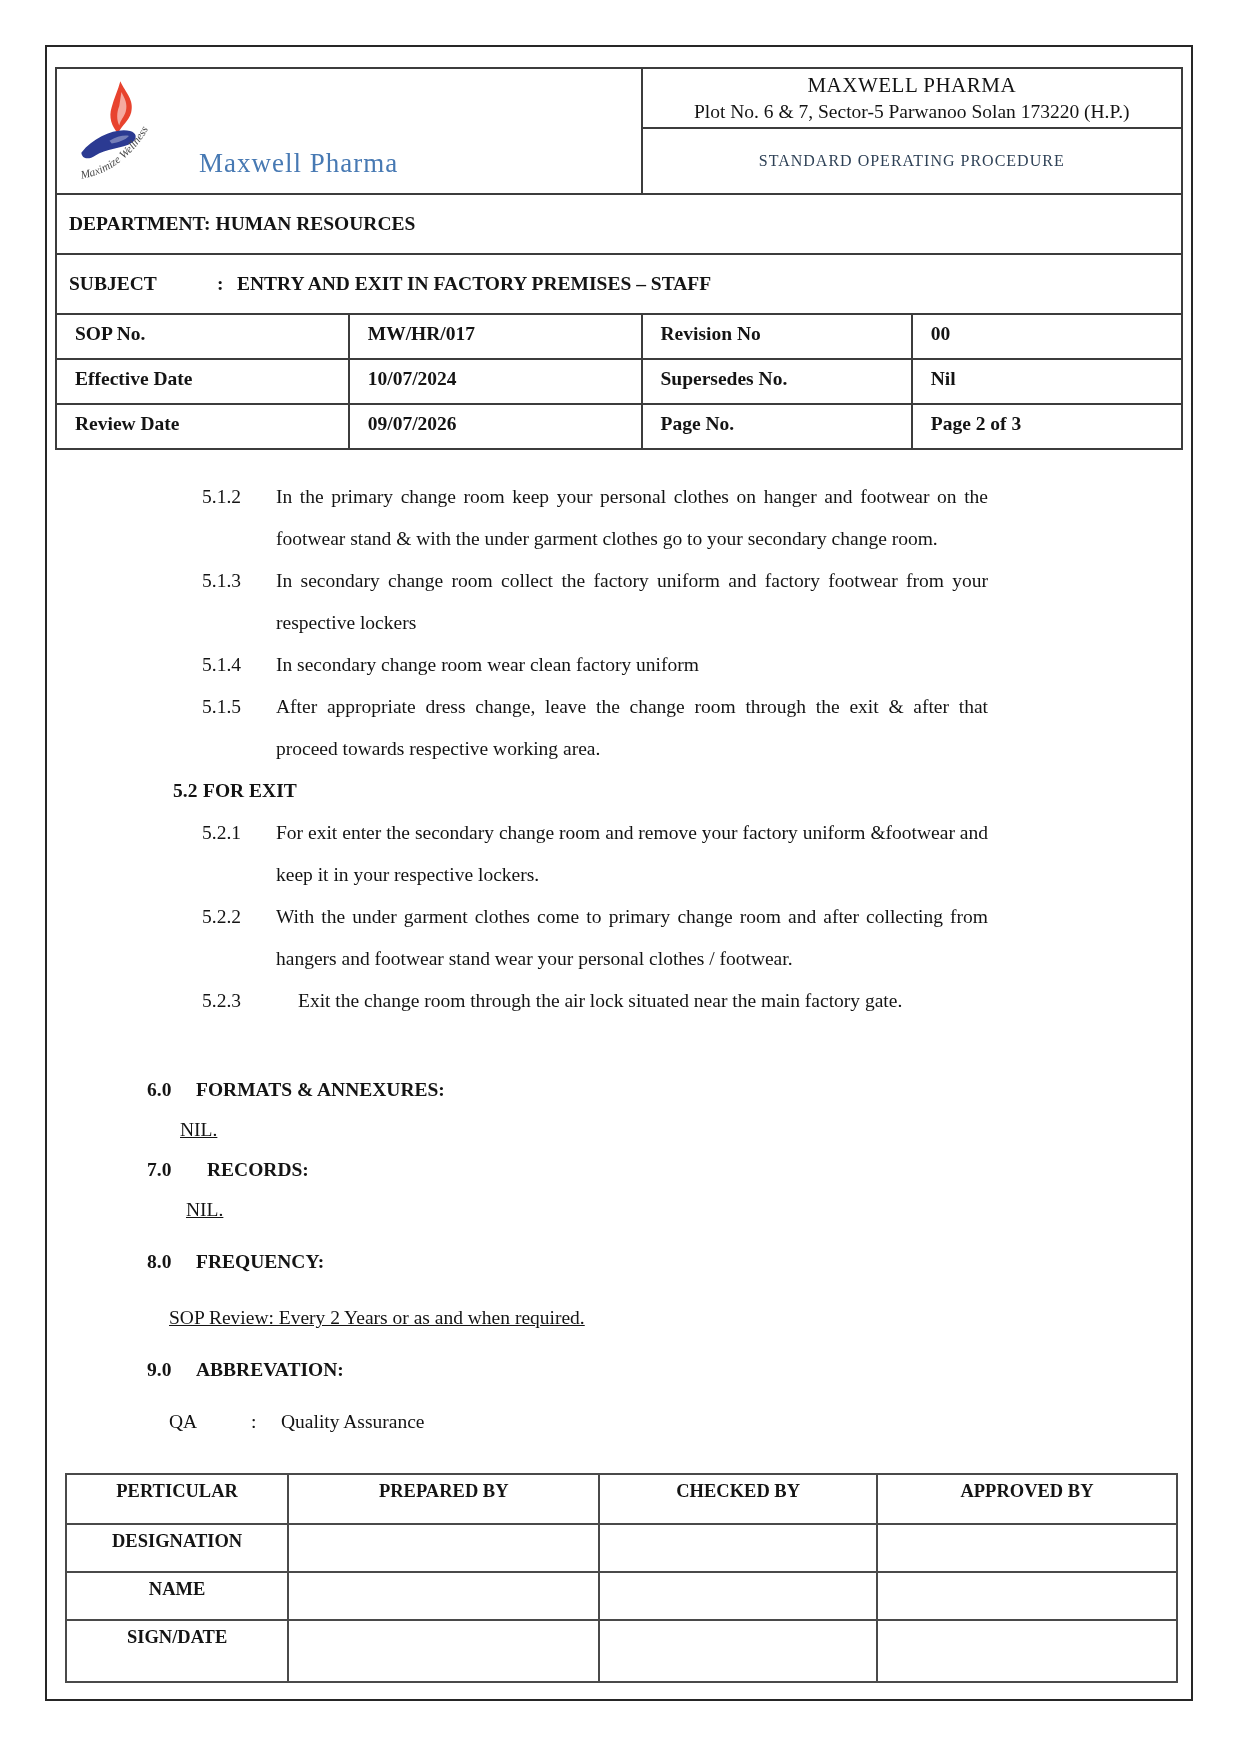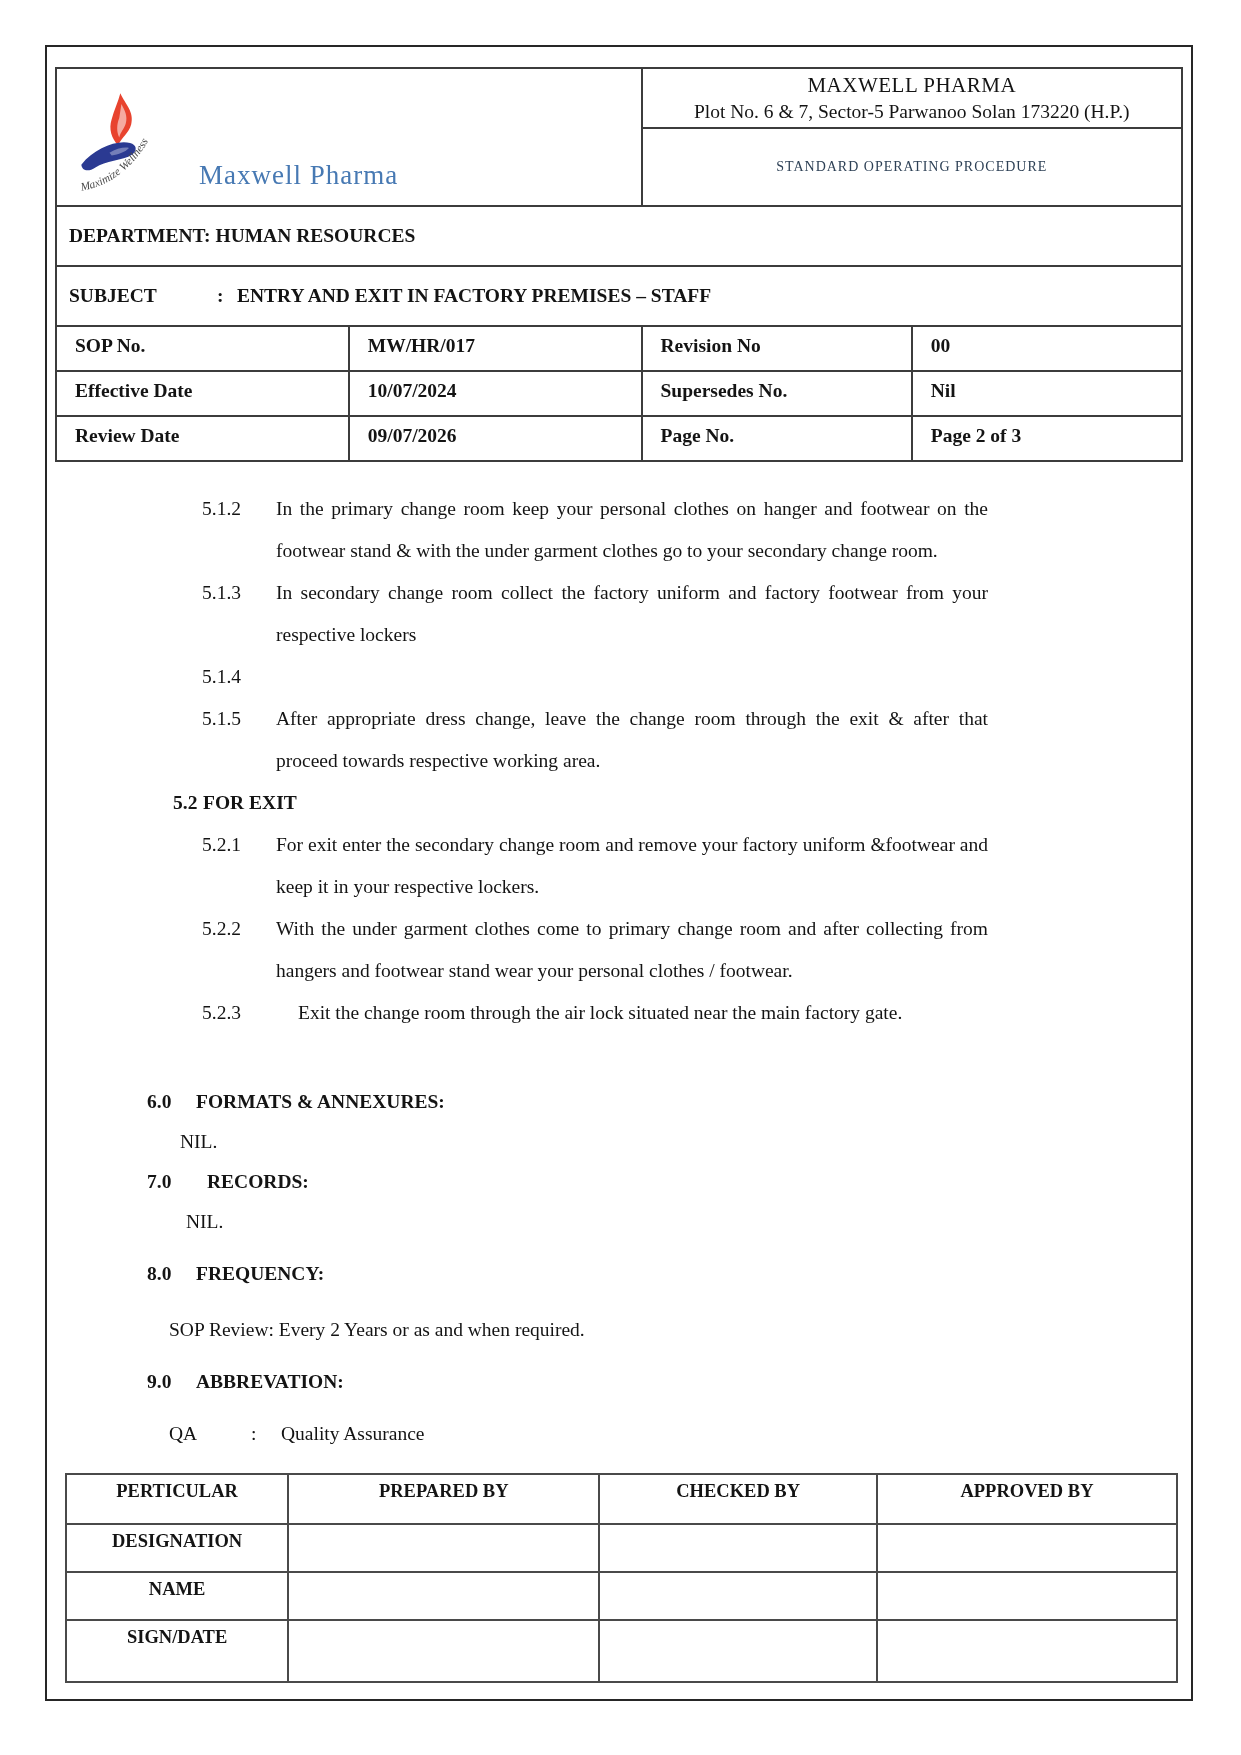--- a/index.html
+++ b/index.html
@@ -18,22 +18,22 @@
     border-collapse:collapse; table-layout:fixed;
     width:1128px; margin:20px 8px 0 8px;
   }
   table.hdr td { border:2px solid #3c3c3c; box-sizing:border-box; }
   td.logo-cell { width:52%; vertical-align:bottom; padding:8px 6px 10px 16px; }
   .logo-wrap { display:flex; align-items:flex-end; }
   .brand-text { font-size:27px; color:#4779b3; margin-left:14px; margin-bottom:4px; letter-spacing:1px; }
   td.company-cell { text-align:center; vertical-align:middle; padding:4px 6px; height:58px; }
   .company-name { font-size:21px; letter-spacing:0.5px; }
   .company-addr { font-size:19.5px; margin-top:3px; }
-  td.soptitle-cell { text-align:center; vertical-align:middle; height:78px;
-    font-size:14px; color:#2e4156; letter-spacing:1px; }
+  td.soptitle-cell { text-align:center; vertical-align:middle; height:66px;
+    font-size:16px; color:#2e4156; letter-spacing:1px; }
   td.dept-cell, td.subj-cell { vertical-align:top; padding:18px 12px; height:50px;
     font-weight:bold; font-size:19.5px; }
   .subj-line { display:flex; }
   .subj-label { width:148px; flex:none; }
   .subj-sep { width:20px; flex:none; }
   td.info-label, td.info-value { vertical-align:top; padding:8px 18px; height:45px;
     font-weight:bold; font-size:19.5px; }
 
   
   .doc-body { margin-top:26px; font-size:19.5px; }
@@ -41,21 +41,21 @@
   .num-item { margin-left:155px; }
   .num-item .n { width:66px; flex:none; }
   .num-item .t { width:712px; text-align:justify; }
   .num-item .t.noj { text-align:left; }
   .t.ind { padding-left:22px; width:690px; }
   .sub-h { margin-left:126px; font-weight:bold; line-height:42px; display:flex; }
   .sub-h .n { width:30px; flex:none; }
   .sec-h { margin-left:100px; font-weight:bold; line-height:40px; display:flex; }
   .sec-h .n { width:49px; flex:none; }
   .sec-h.wide .n { width:60px; }
-  .plain { line-height:40px; }
+  .plain { line-height:40px;text-decoration:underline; }
   .nil1 { margin-left:133px; }
   .nil2 { margin-left:139px; }
   .sopreview { margin-left:122px; margin-top:16px; }
   .abbr-line { margin-left:122px; margin-top:12px; display:flex; line-height:40px; }
   .abbr-line .a { width:82px; flex:none; }
   .abbr-line .c { width:30px; flex:none; }
   .gap-lg { margin-top:48px; }
   .mt12 { margin-top:12px; }
 
   
@@ -143,20 +143,21 @@
       <div class="bi num-item">
         <span class="n">5.1.2</span>
         <span class="t">In the primary change room keep your personal clothes on hanger and footwear on the footwear stand &amp; with the under garment clothes go to your secondary change room.</span>
       </div>
       <div class="bi num-item">
         <span class="n">5.1.3</span>
         <span class="t">In secondary change room collect the factory uniform and factory footwear from your respective lockers</span>
       </div>
       <div class="bi num-item">
         <span class="n">5.1.4</span>
+        <span class="t noj">In secondary change room wear clean factory uniform</span>
       </div>
       <div class="bi num-item">
         <span class="n">5.1.5</span>
         <span class="t">After appropriate dress change, leave the change room through the exit &amp; after that proceed towards respective working area.</span>
       </div>
       <div class="sub-h">
         <span class="n">5.2</span>
         <span>FOR EXIT</span>
       </div>
       <div class="bi num-item">

